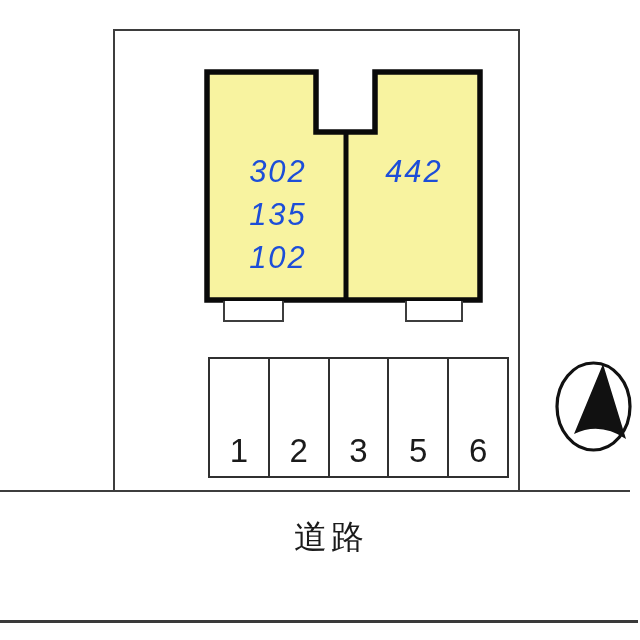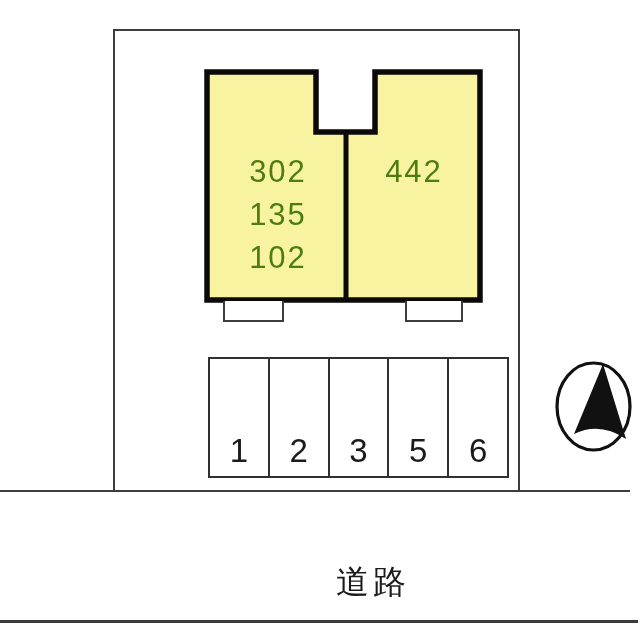--- a/index.html
+++ b/index.html
@@ -21,21 +21,21 @@
   
   .unit-labels {
     top: 150px; width: 130px; height: 129px;
     display: flex; flex-direction: column;
     text-align: center;
   }
   .unit-labels.left  { left: 212px; }
   .unit-labels.right { left: 348px; }
   .unit-label {
     font-size: 31px; line-height: 43px; letter-spacing: 2px; text-indent: 2px;
-    color: #4d7c0f; font-weight: 400;
+    color: #1d4ed8; font-weight: 400; font-style: italic;
   }
 
   
   .porch {
     top: 301px; height: 21px;
     border: 2px solid #3d3d3d; border-top: none;
     background: #ffffff;
   }
   .porch.left  { left: 223px; width: 61px; }
   .porch.right { left: 405px; width: 58px; }
@@ -58,22 +58,22 @@
   }
 
   
   .ground-line { left: 0; top: 490px; width: 630px; height: 2px; background: #3d3d3d; }
 
   
   .road-far-line { left: 0; top: 620px; width: 638px; height: 3px; background: #3a3a3a; }
 
   
   .road-label {
-    left: 290px; top: 560px; width: 120px;
-    text-align: right;
+    left: 290px; top: 515px; width: 120px;
+    text-align: left;
     font-size: 33px; font-weight: 500; letter-spacing: 4px; text-indent: 4px;
     font-family: "DejaVu Sans", "Liberation Sans", sans-serif;
     color: #1b1b1b;
   }
 
   
   .compass-svg { left: 552px; top: 358px; width: 84px; height: 96px; }
 </style>
 </head>
 <body>

